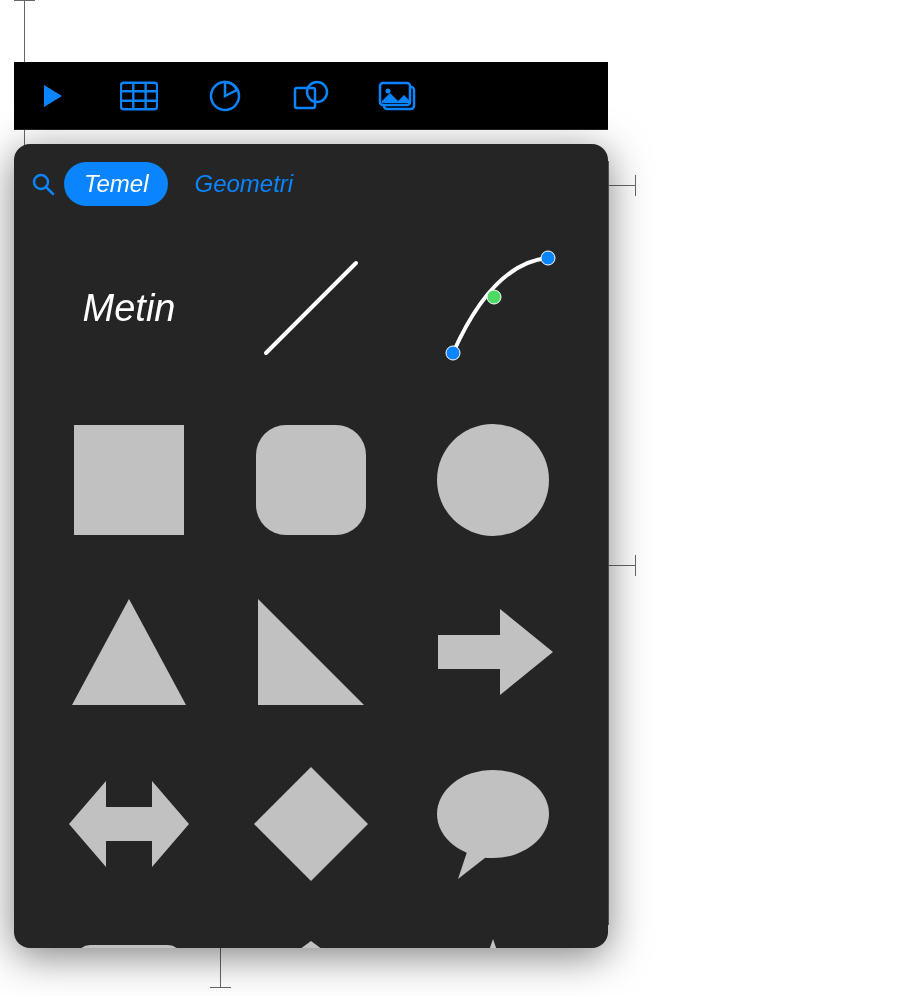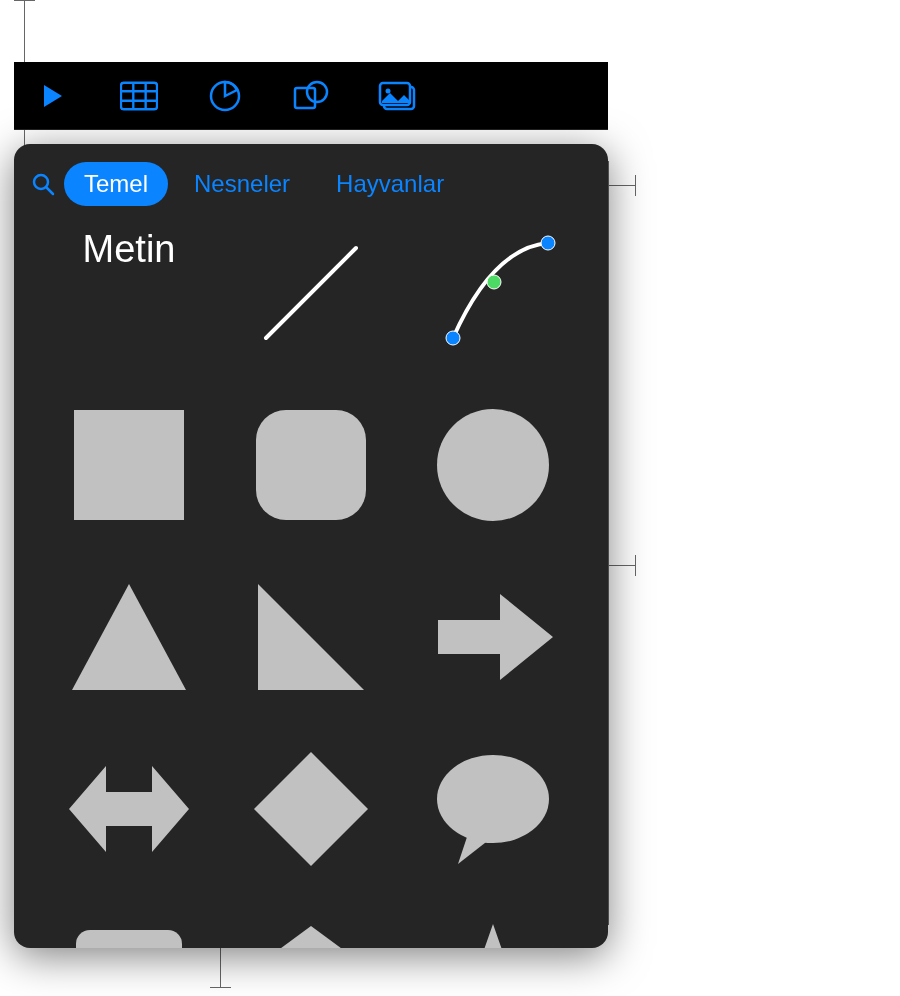--- a/index.html
+++ b/index.html
@@ -14,20 +14,21 @@
       width: 900px;
       height: 996px;
       position: relative;
     }
     
     .container {
       position: absolute;
       left: 14px;
       top: 62px;
       width: 594px;
+      font-style: italic;
     }
     
     .toolbar {
       background: #000000;
       height: 68px;
       display: flex;
       align-items: center;
       gap: 48px;
       padding-left: 20px;
       border-bottom: 1px solid #222;
@@ -98,20 +99,21 @@
       display: grid;
       grid-template-columns: repeat(3, 1fr);
       gap: 12px;
       padding: 10px 30px 0 30px;
       height: 730px;
       overflow: hidden;
     }
     
     .shape-cell {
       display: flex;
+      align-items: center;
       justify-content: center;
       cursor: pointer;
       height: 160px;
     }
     
     .text-shape {
       color: #ffffff;
       font-size: 38px;
       font-weight: 400;
     }
@@ -261,22 +263,21 @@
     <div class="popover-arrow"></div>
 
     <div class="tabs-row">
       <div class="search-icon">
         <svg width="24" height="24" viewBox="0 0 24 24">
             <circle cx="10" cy="10" r="7" fill="none" stroke="#0a84ff" stroke-width="2.5"></circle>
             <line x1="15" y1="15" x2="22" y2="22" stroke="#0a84ff" stroke-width="2.5" stroke-linecap="round"></line>
           </svg>
       </div>
       <div class="tab active">Temel</div>
-      <div class="tab">Nesneler</div>
-      <div class="tab">Hayvanlar</div>
+      <div class="tab">Geometri</div>
     </div>
 
     <div class="shapes-grid">
 
       <div class="shape-cell">
         <span class="text-shape">Metin</span>
       </div>
 
       <div class="shape-cell">
         <svg class="shape-svg" viewBox="0 0 130 130">

